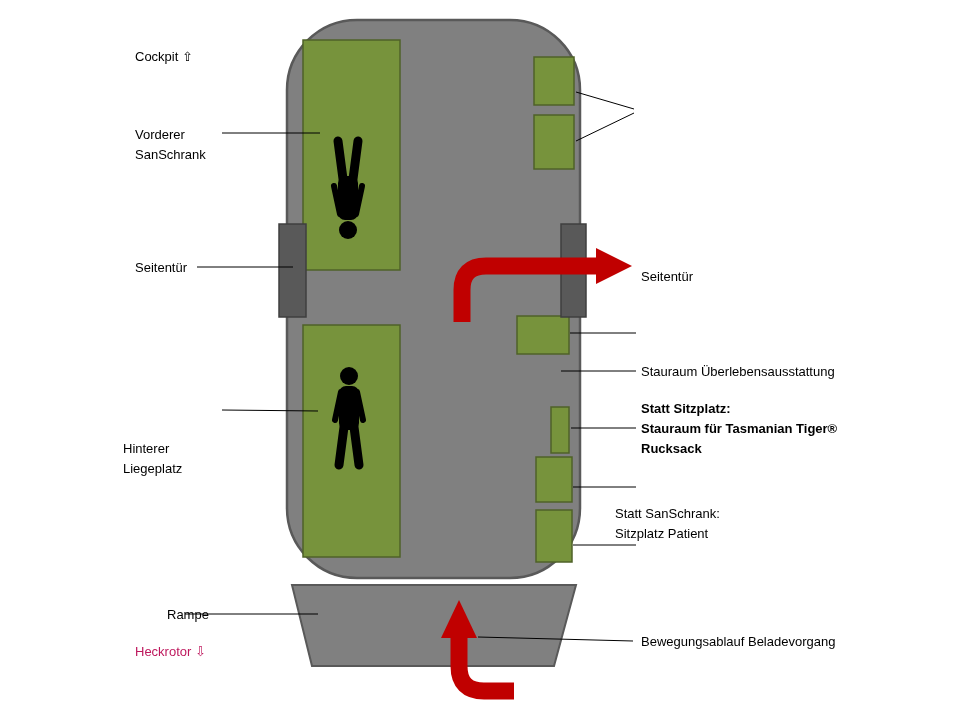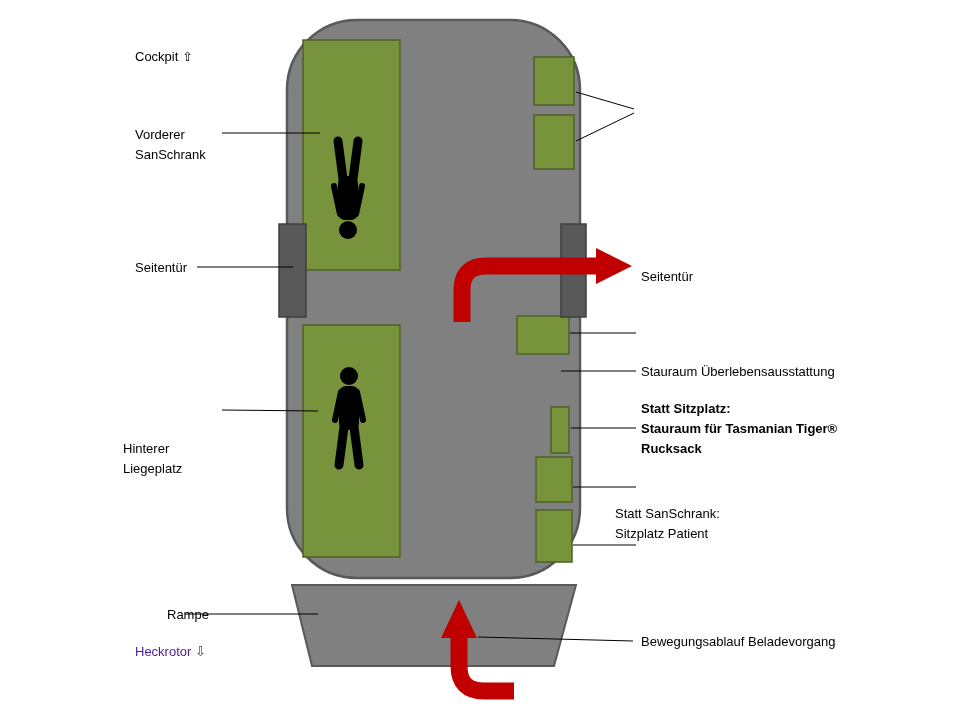--- a/index.html
+++ b/index.html
@@ -4,21 +4,21 @@
 <style>
   html,body{margin:0;padding:0;background:#fff;}
   .canvas{
     position:relative;width:960px;height:720px;background:#ffffff;
     font-family:"Liberation Sans","DejaVu Sans",sans-serif;overflow:hidden;
   }
   .label{
     position:absolute;font-size:13px;line-height:20px;color:#000;
     white-space:pre-line;
   }
-  .label.dark-red{color:#4c1d95;}
+  .label.dark-red{color:#be185d;}
   svg.diagram{position:absolute;left:0;top:0;}
 </style>
 </head>
 <body>
 
 <div class="canvas">
 
   <svg class="diagram" width="960" height="720" viewBox="0 0 960 720">
     <defs>
       <g id="person-icon">

